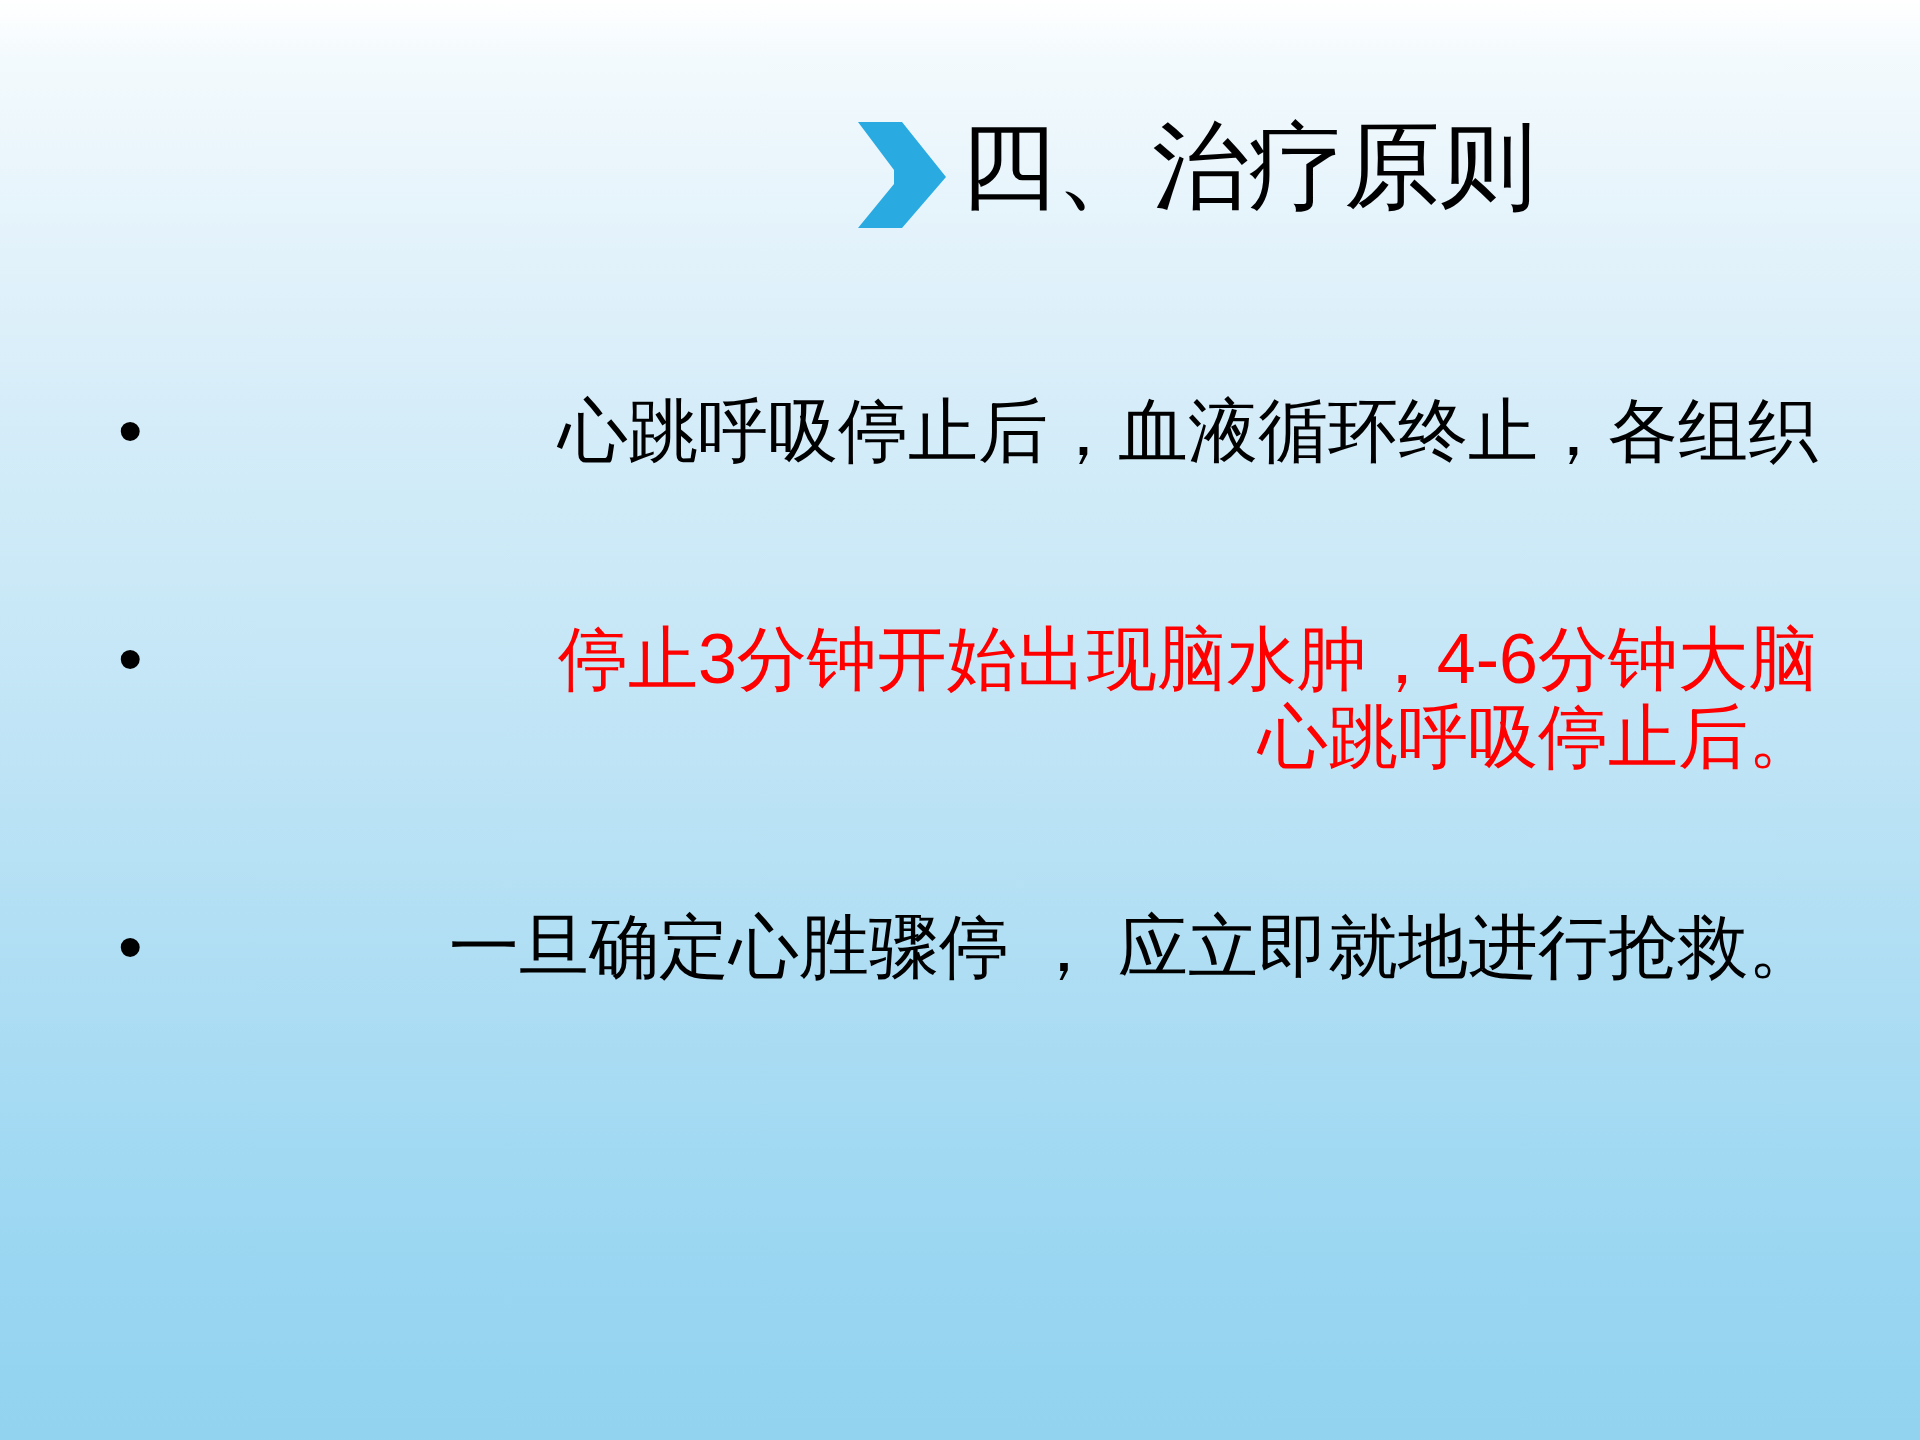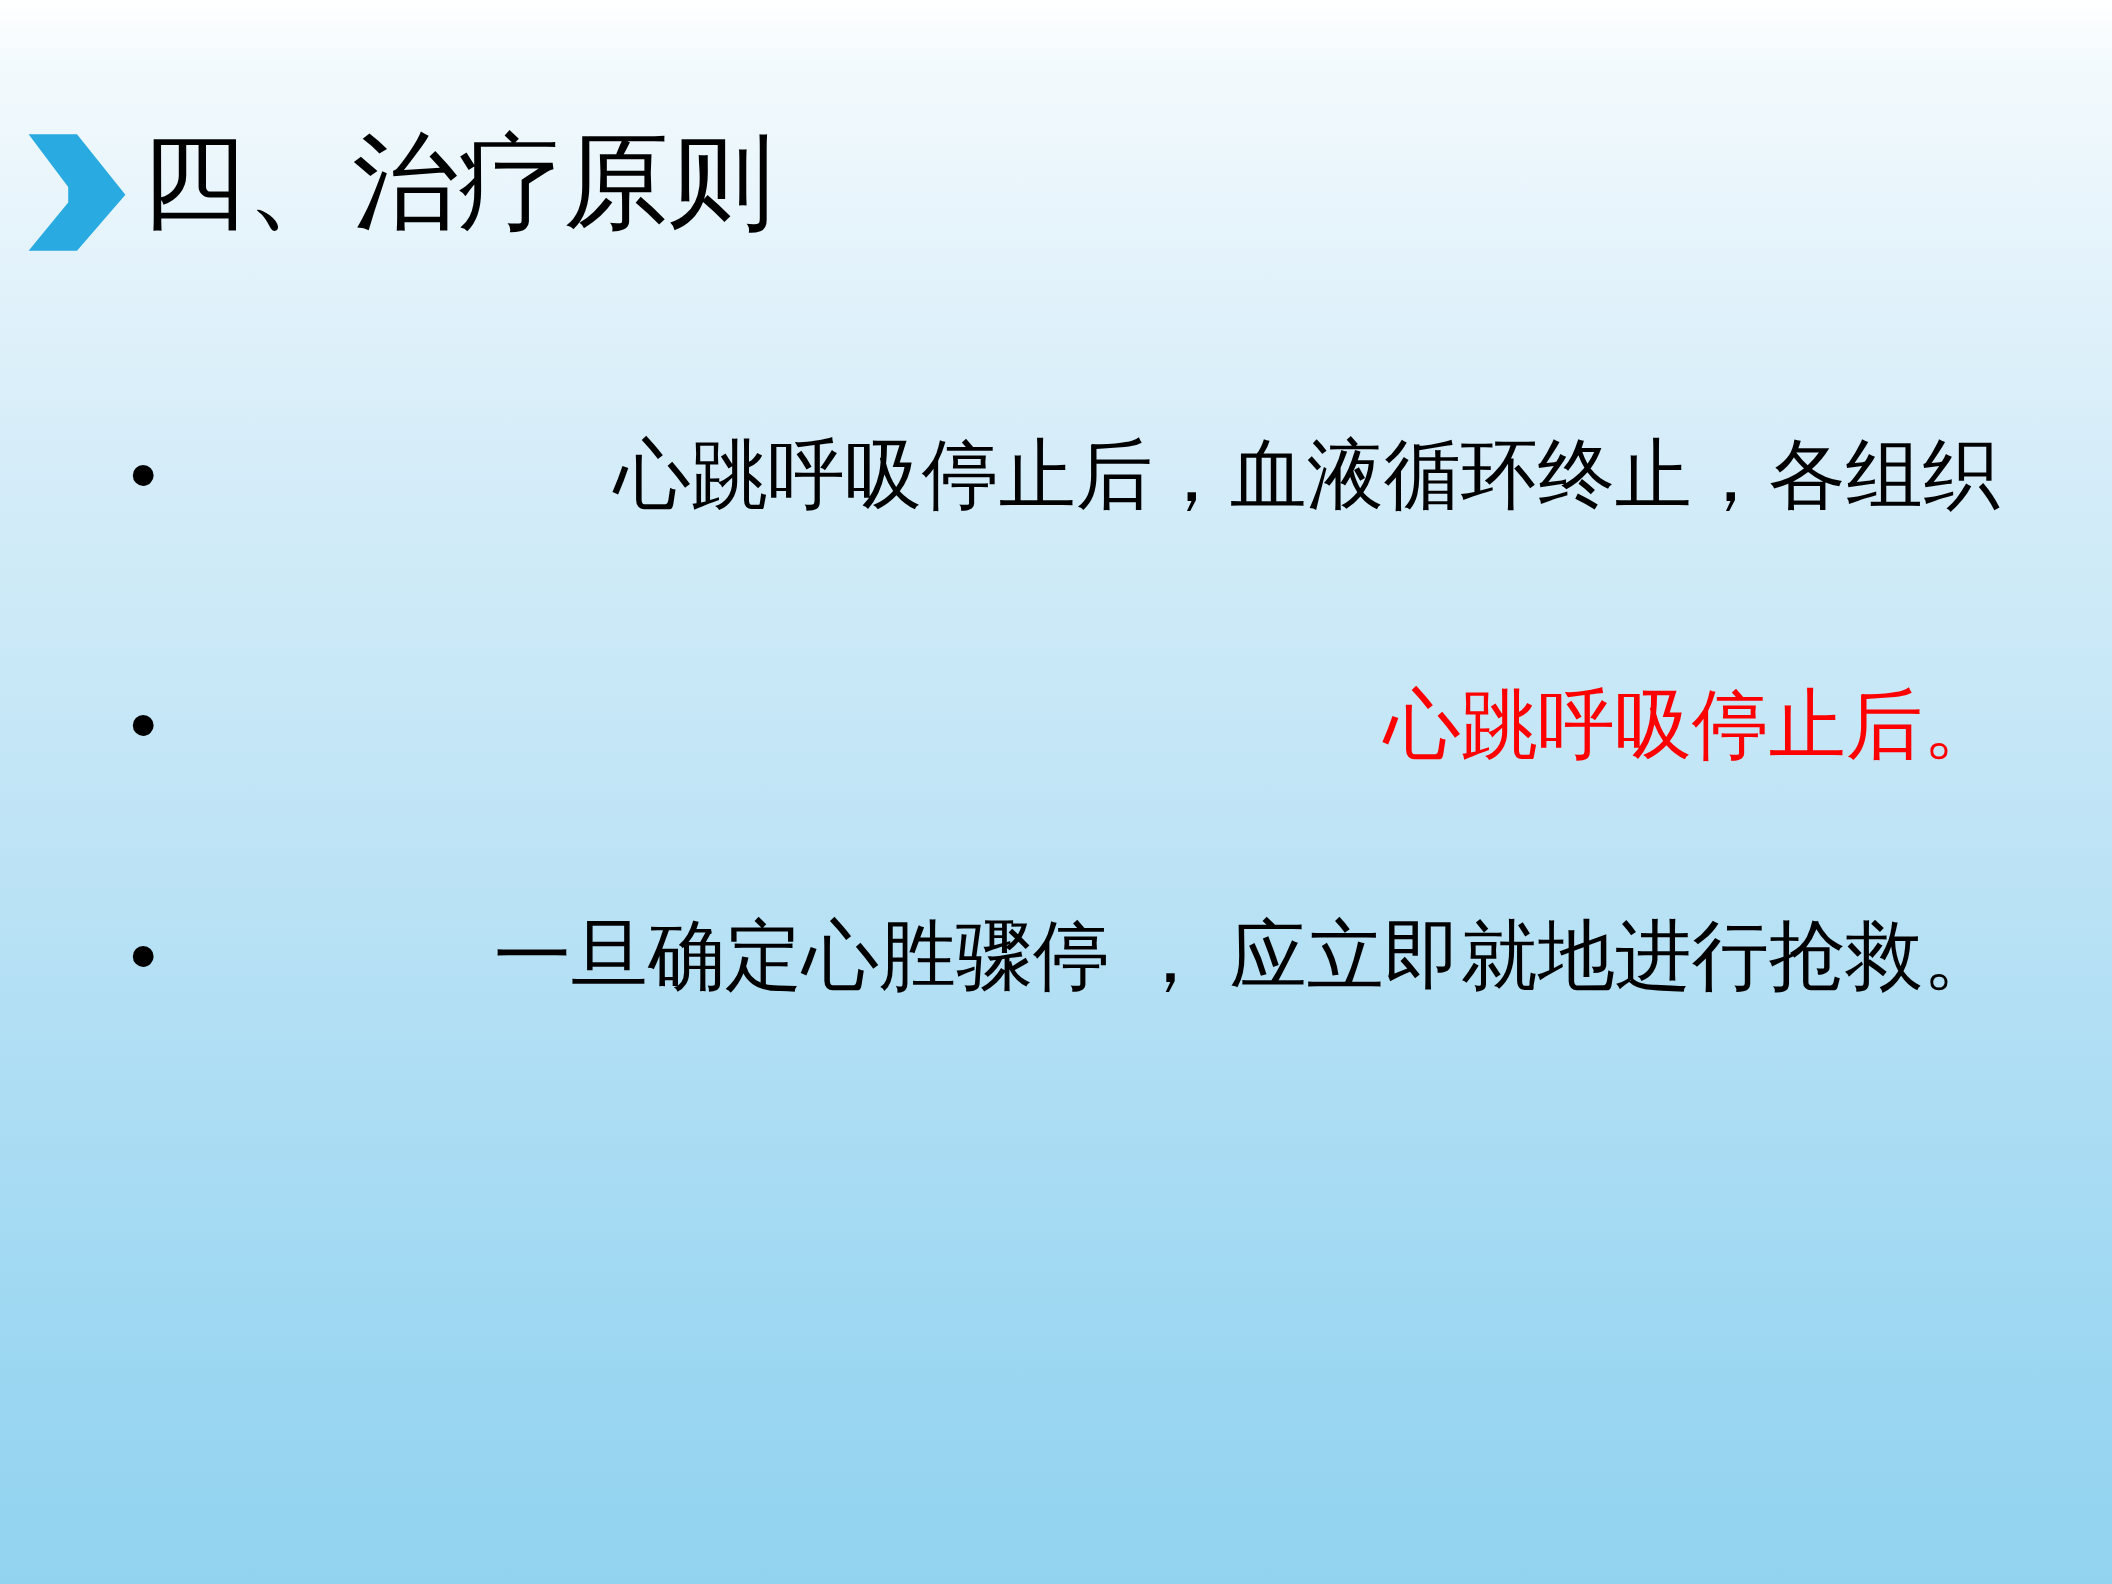--- a/index.html
+++ b/index.html
@@ -32,20 +32,21 @@
 
   
   #title-row {
     position: absolute;
     left: 0px;
     top: 108px;
     width: 1536px;
     height: 140px;
     display: flex;
     align-items: flex-start;
+    justify-content: flex-end;
   }
   #chevron-icon {
     width: 96px;
     height: 118px;
     margin-left: 20px;
     margin-top: 6px;
     flex: 0 0 auto;
   }
   #title-text {
     font-size: 96px;
@@ -108,20 +109,21 @@
       <div class="bullet-text">
         <div class="nowrapline">心跳呼吸停止后，血液循环终止，各组织</div>
       </div>
     </div>
 
     <div class="gap-1"></div>
 
     <div class="bullet-row">
       <div class="bullet-dot">•</div>
       <div class="bullet-text">
+        <div class="nowrapline red">停止3分钟开始出现脑水肿，4-6分钟大脑</div>
         <div class="nowrapline red">心跳呼吸停止后。</div>
       </div>
     </div>
 
     <div class="gap-2"></div>
 
     <div class="bullet-row">
       <div class="bullet-dot">•</div>
       <div class="bullet-text">
         <div class="nowrapline">一旦确定心胜骤停 ， 应立即就地进行抢救。</div>

